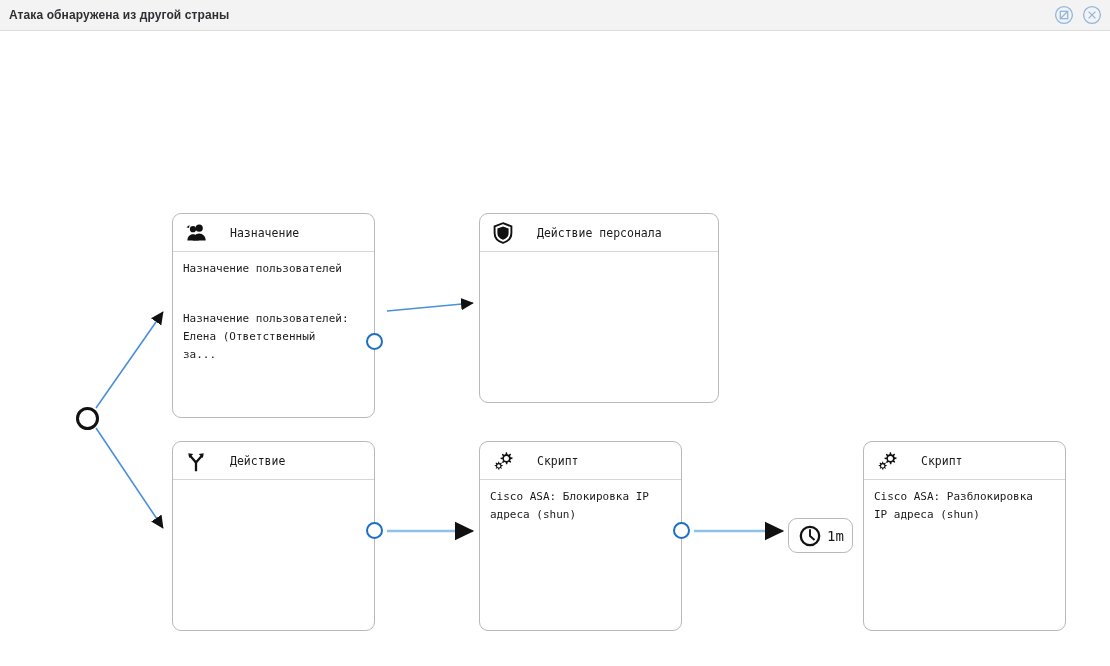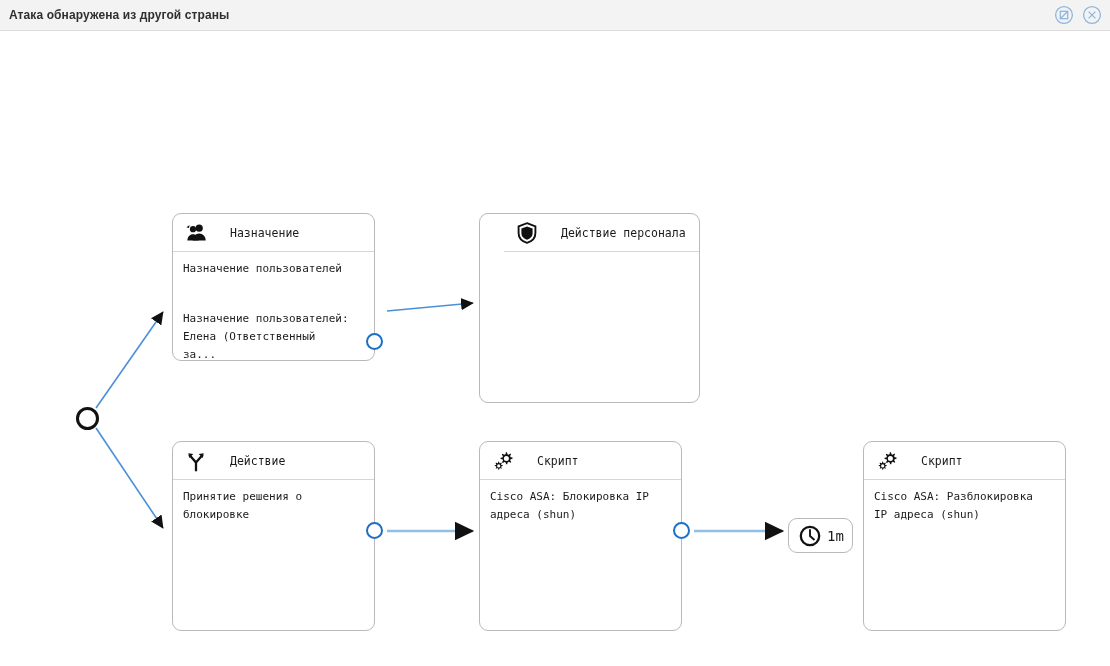--- a/index.html
+++ b/index.html
@@ -183,21 +183,21 @@
 
       <line x1="387" y1="280" x2="473" y2="272" stroke="#4a90d9" stroke-width="1.6" marker-end="url(#ah)"></line>
 
       <line x1="387" y1="500" x2="473" y2="500" stroke="#8fc0e8" stroke-width="2.4" marker-end="url(#ah)"></line>
 
       <line x1="694" y1="500" x2="783" y2="500" stroke="#8fc0e8" stroke-width="2.4" marker-end="url(#ah)"></line>
     </svg>
 
     <div id="start-node" style="left:76px; top:376px;"></div>
 
-    <div class="node" id="node-assignment" style="left:172px; top:182px; width:203px; height:148px;">
+    <div class="node" id="node-assignment" style="left:172px; top:182px; width:203px; height:205px;">
       <div class="node-head">
         <span class="node-icon">
           <svg width="24" height="24" viewBox="0 0 24 24">
             <circle cx="9" cy="8.2" r="3.1" fill="#111111"></circle>
             <path d="M3.4 19.4c0-3.6 2.5-6.1 5.6-6.1s5.6 2.5 5.6 6.1z" fill="#111111"></path>
             <circle cx="15.2" cy="7.2" r="3.6" fill="#111111"></circle>
             <path d="M8.7 19.4c0-4.1 2.9-7 6.5-7s6.5 2.9 6.5 7z" fill="#111111"></path>
             <path d="M2.4 6.2 L5.6 4.1 L5.0 7.0 z" fill="#111111"></path>
           </svg>
         </span>
@@ -205,21 +205,21 @@
       </div>
       <div class="node-body">
         <p class="para">Назначение пользователей</p>
         <p class="para gap">Назначение пользователей:
 Елена (Ответственный
 за...</p>
       </div>
     </div>
     <div class="port" style="left:366px; top:302px;"></div>
 
-    <div class="node" id="node-staff-action" style="left:479px; top:182px; width:221px; height:190px;padding-left:24px;">
+    <div class="node" id="node-staff-action" style="left:479px; top:182px; width:240px; height:190px;">
       <div class="node-head">
         <span class="node-icon">
           <svg width="24" height="24" viewBox="0 0 24 24">
             <path d="M12 2.2 L20.4 5.4 V12 c0 5.2-3.6 8.4-8.4 9.8 C7.2 20.4 3.6 17.2 3.6 12 V5.4 z" fill="none" stroke="#111111" stroke-width="1.9"></path>
             <path d="M12 5.4 L17.6 7.5 V12 c0 3.5-2.4 5.7-5.6 6.7 C8.8 17.7 6.4 15.5 6.4 12 V7.5 z" fill="#111111"></path>
           </svg>
         </span>
         <span class="node-title">Действие персонала</span>
       </div>
     </div>
@@ -228,24 +228,20 @@
       <div class="node-head">
         <span class="node-icon">
           <svg width="24" height="24" viewBox="0 0 24 24">
             <path d="M12 21 V13.5 L6.2 6.8" fill="none" stroke="#111111" stroke-width="2.3" stroke-linecap="square"></path>
             <path d="M12 13.5 L17.8 6.8" fill="none" stroke="#111111" stroke-width="2.3" stroke-linecap="square"></path>
             <path d="M4.3 4.2 L9.3 5.1 L5.2 9.1 z" fill="#111111"></path>
             <path d="M19.7 4.2 L14.7 5.1 L18.8 9.1 z" fill="#111111"></path>
           </svg>
         </span>
         <span class="node-title">Действие</span>
-      </div>
-      <div class="node-body">
-        <p class="para">Принятие решения о
-блокировке</p>
       </div>
     </div>
     <div class="port" style="left:366px; top:491px;"></div>
 
     <div class="node" id="node-script-block" style="left:479px; top:410px; width:203px; height:190px;">
       <div class="node-head">
         <span class="node-icon">
           <svg width="24" height="24" viewBox="0 0 24 24">
             <g fill="#111111">
               <path d="M14.9 3.2 l1.1 .1 .45 1.85 1.25 .5 1.55-1.1 .85 .8 -1.0 1.6 .55 1.3 1.85 .35 .05 1.15 -1.85 .45 -.5 1.25 1.1 1.55 -.8 .85 -1.6-1.0 -1.3 .55 -.35 1.85 -1.15 .05 -.45-1.85 -1.25-.5 -1.55 1.1 -.85-.8 1.0-1.6 -.55-1.3 -1.85-.35 -.05-1.15 1.85-.45 .5-1.25 -1.1-1.55 .8-.85 1.6 1.0 1.3-.55 z"></path>

